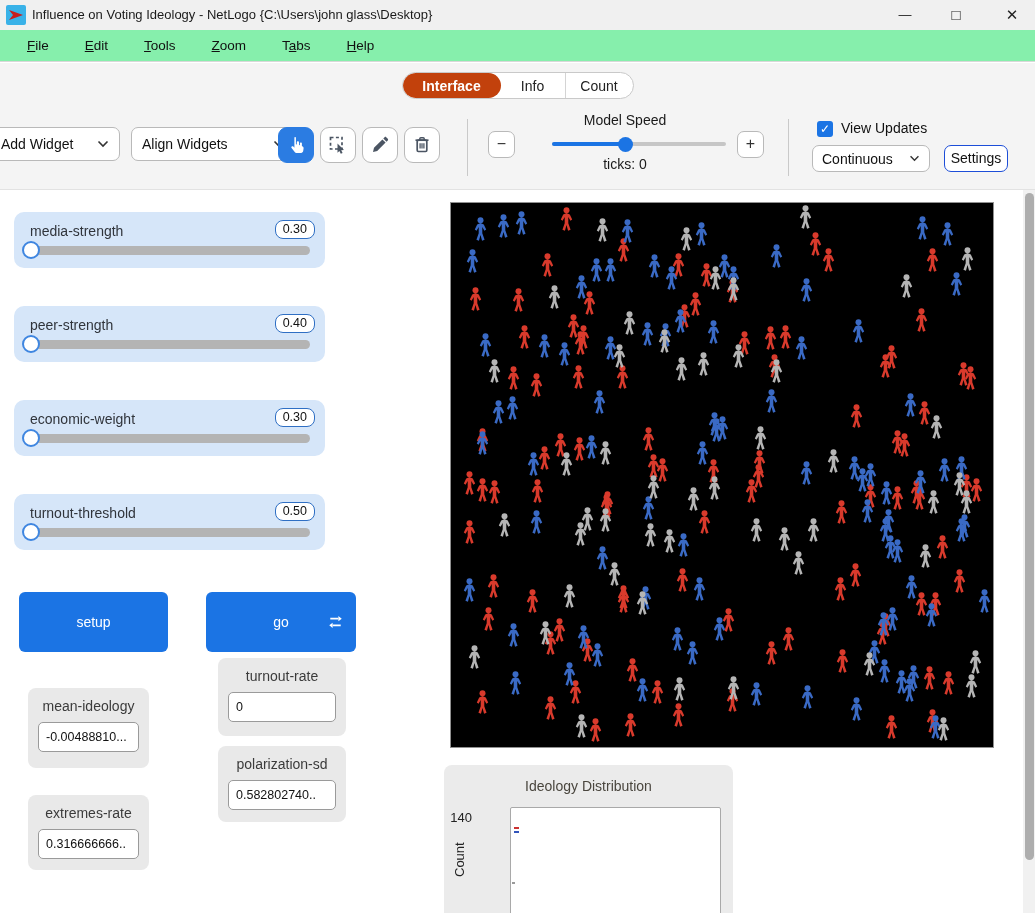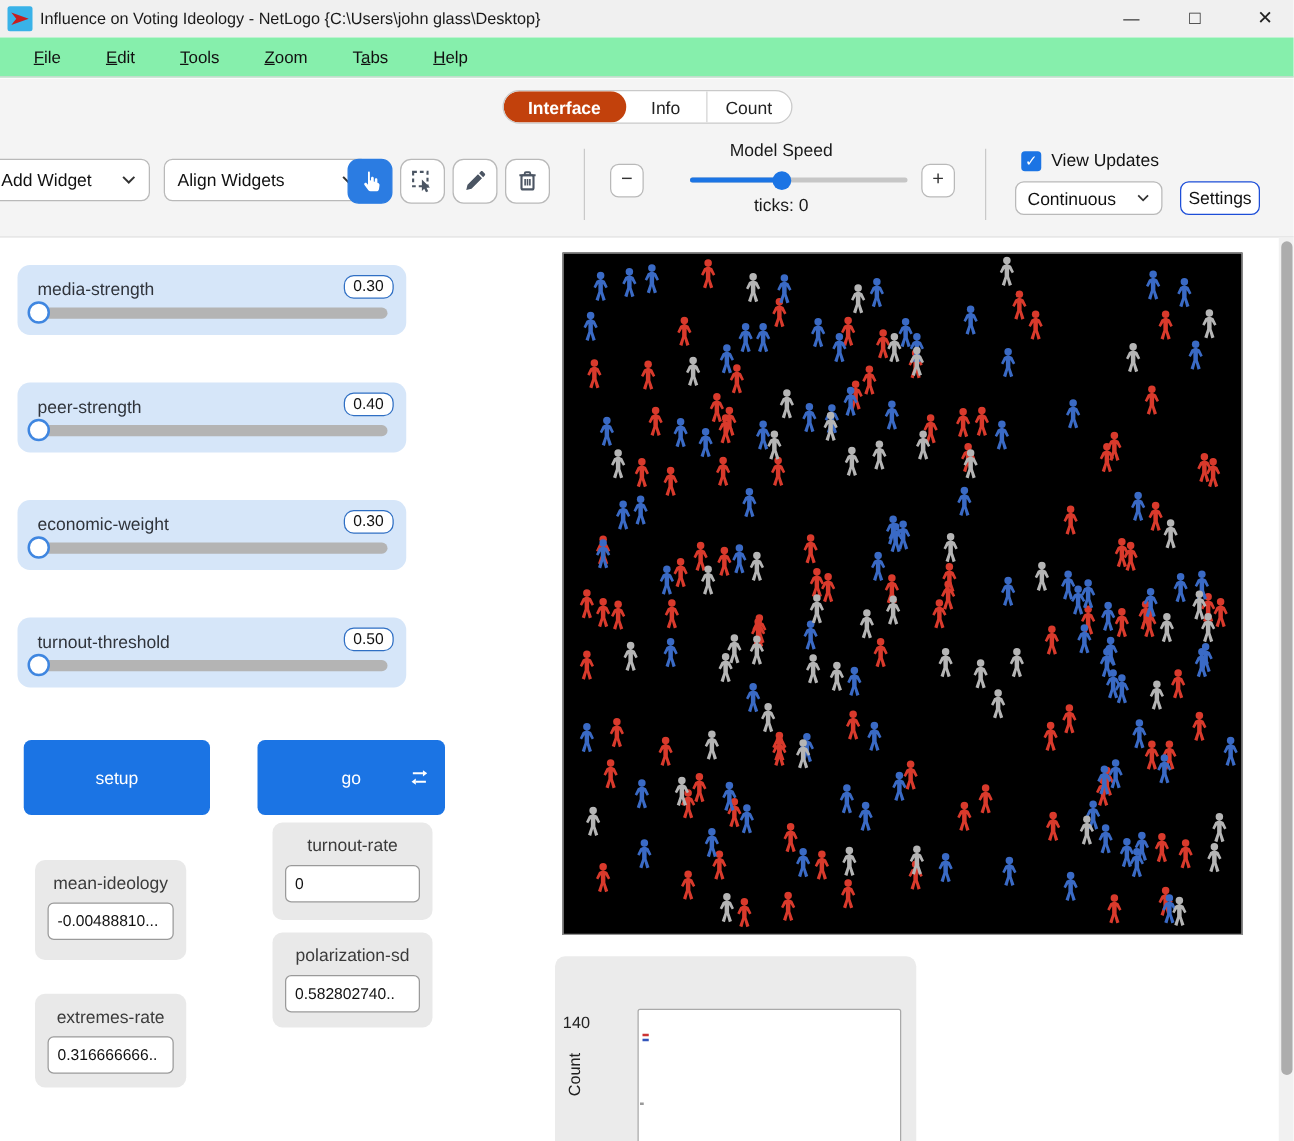--- a/index.html
+++ b/index.html
@@ -1142,20 +1142,21 @@
       <circle cx="10" cy="5.5" r="5" fill="#b5b5b5"></circle>
       <path d="M10 10 L4.5 12.5 L0.5 21 L3.5 22.8 L7 16.5 L7 27 L3.2 38 L7.4 39.5 L10 30 L12.6 39.5 L16.8 38 L13 27 L13 16.5 L16.5 22.8 L19.5 21 L15.5 12.5 Z" fill="#b5b5b5"></path>
     </svg>
     <svg class="agent" style="left:479px; top:212px" width="13" height="24" viewBox="0 0 20 40">
       <circle cx="10" cy="5.5" r="5" fill="#b5b5b5"></circle>
       <path d="M10 10 L4.5 12.5 L0.5 21 L3.5 22.8 L7 16.5 L7 27 L3.2 38 L7.4 39.5 L10 30 L12.6 39.5 L16.8 38 L13 27 L13 16.5 L16.5 22.8 L19.5 21 L15.5 12.5 Z" fill="#b5b5b5"></path>
     </svg>
   </div>
 
 <div class="abs plot" id="plot">
+  <div class="plot-title">Ideology Distribution</div>
   <div class="plot-ymax">140</div>
   <div class="plot-ylabel">Count</div>
   <div class="plot-area"></div>
 <div class="pen-mark" style="left: 70px; top: 62px; width: 5px; height: 2px; background: rgb(204, 51, 51);"></div>
     <div class="pen-mark" style="left: 70px; top: 66px; width: 5px; height: 2px; background: rgb(51, 85, 187);"></div>
     <div class="pen-mark" style="left: 68px; top: 117px; width: 3px; height: 2px; background: rgb(154, 154, 154);"></div>
   </div>
 
 <div class="abs scroll-track"></div>
 <div class="abs scroll-thumb"></div>

